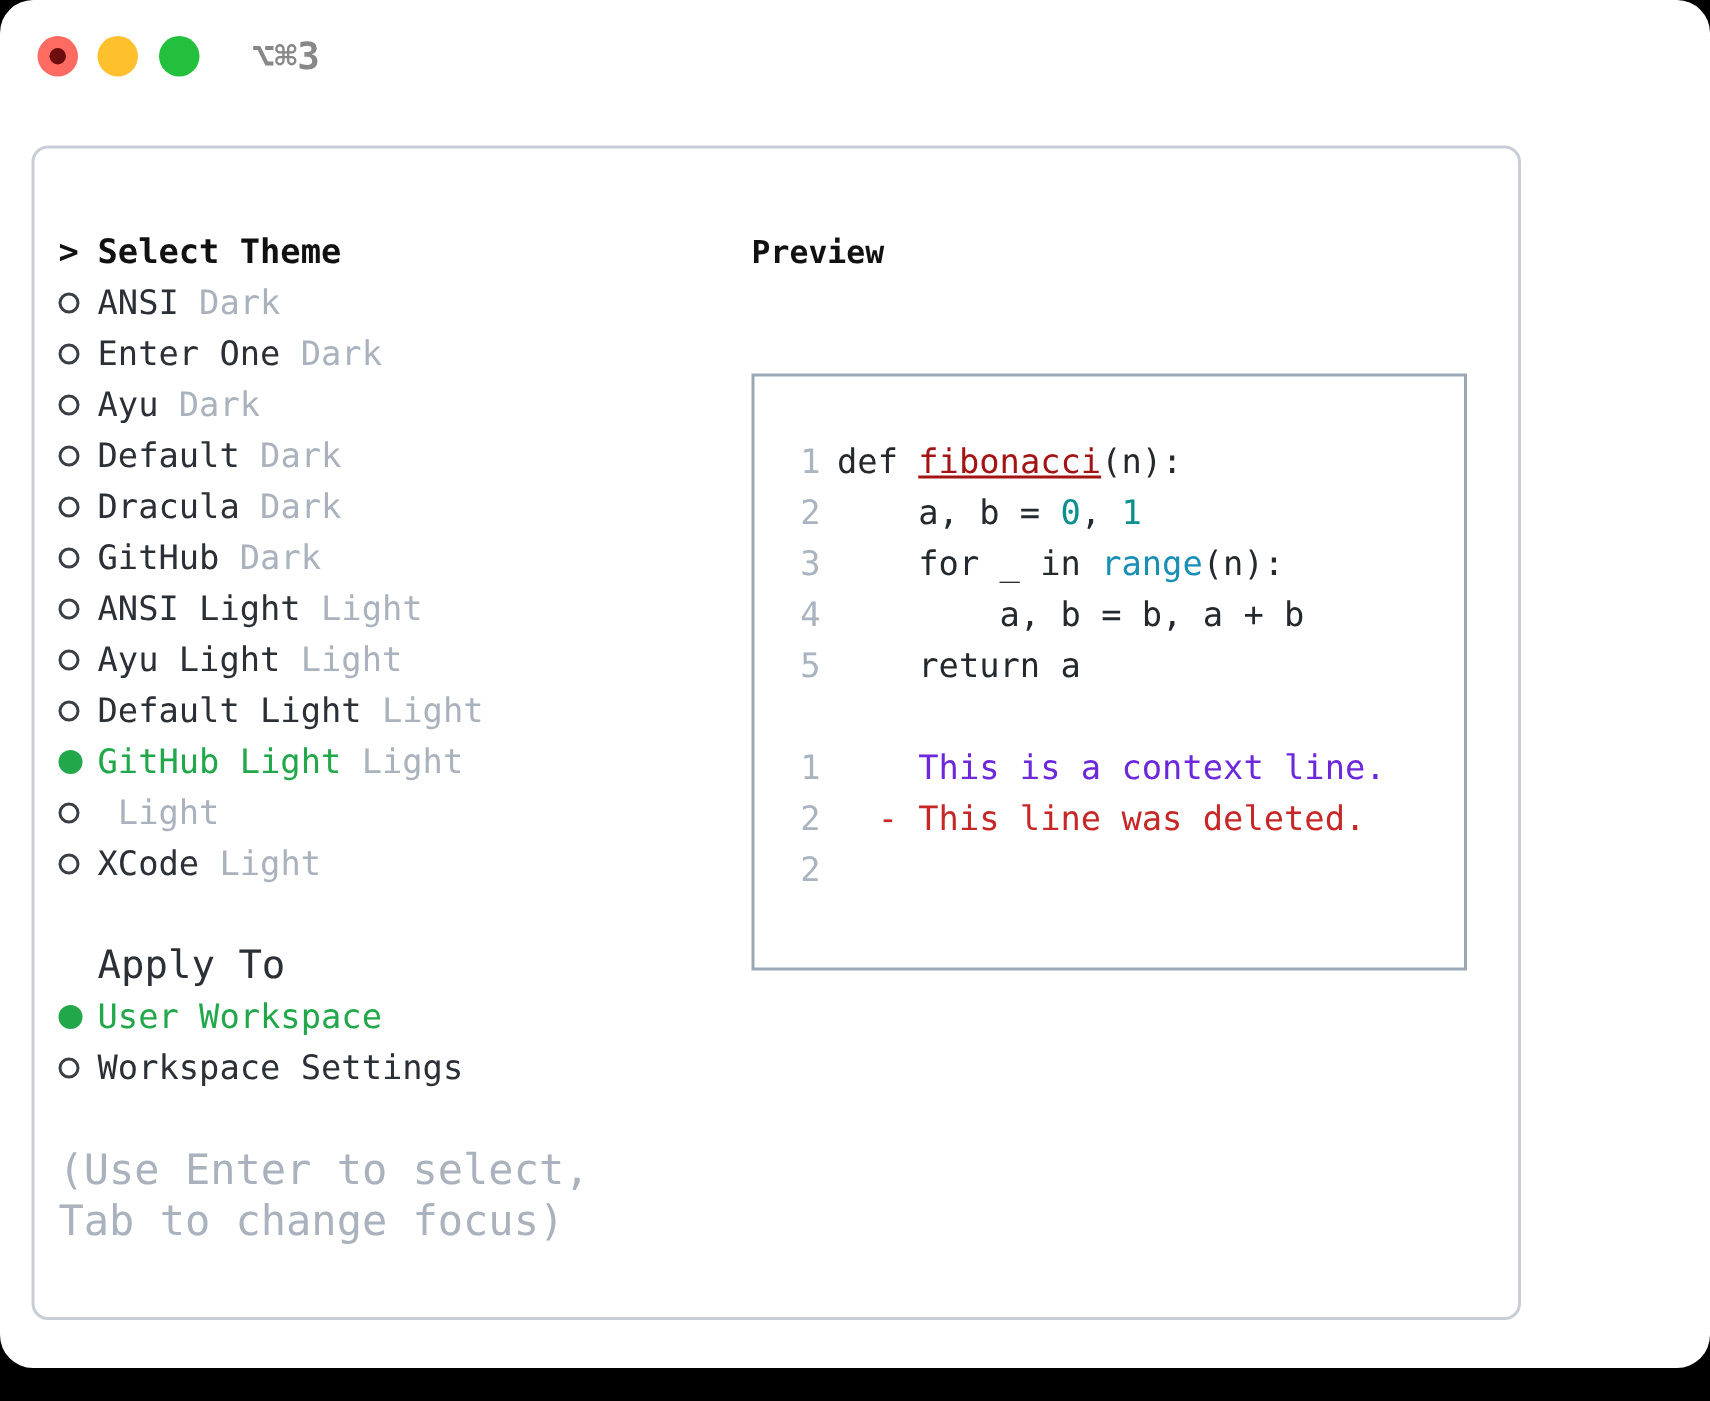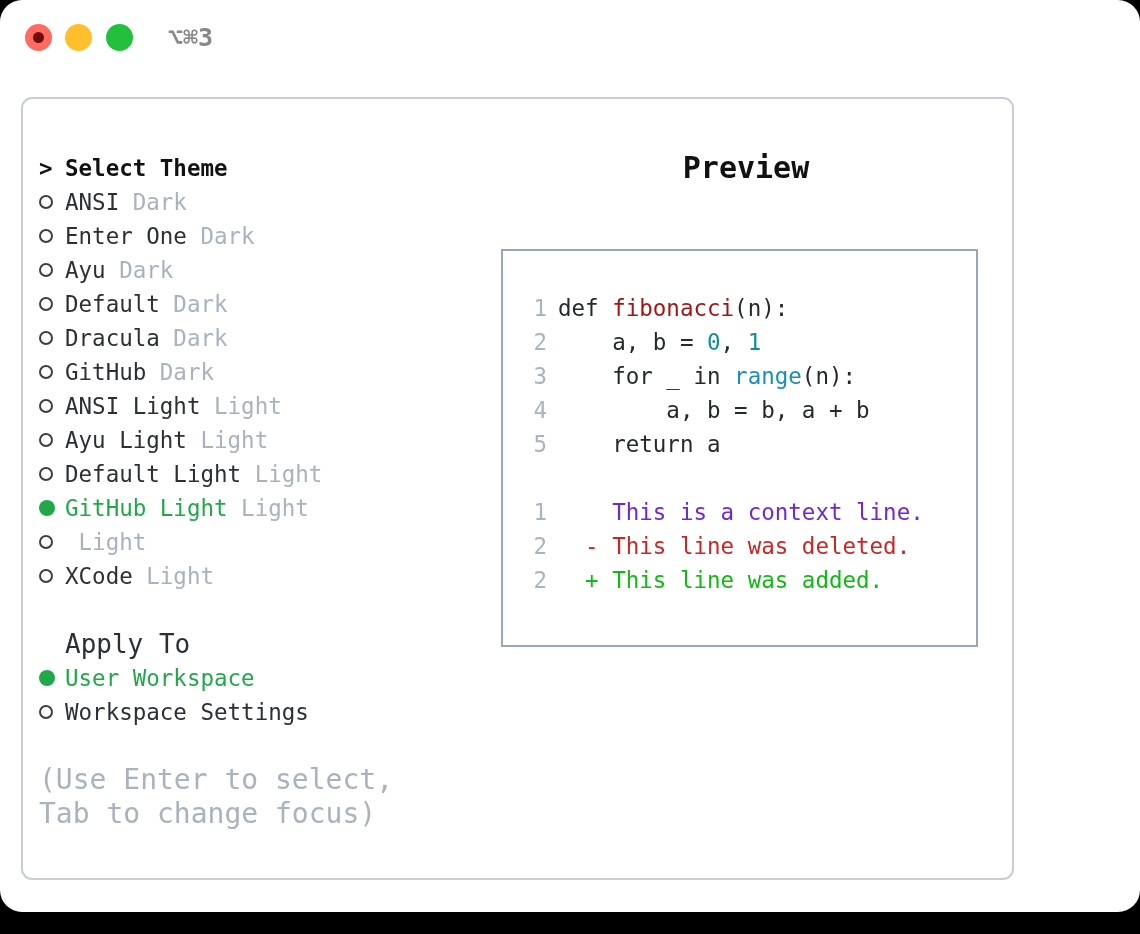--- a/index.html
+++ b/index.html
@@ -141,26 +141,25 @@
   }
 
   
   #right-pane {
     position: absolute;
     left: 478px;
     top: 52px;
     width: 490px;
   }
   #preview-title {
-    font-size: 30px;
+    font-size: 21px;
     font-weight: bold;
     color: #111111;
     line-height: 34px;
     height: 34px;
-    text-align: center;
   }
   #preview-box {
     position: absolute;
     left: 0;
     top: 98px;
     width: 477px;
     height: 398px;
     border: 2px solid #9aa7b4;
     background: #ffffff;
   }
@@ -179,21 +178,21 @@
   }
   .lnum {
     width: 32px;
     text-align: right;
     color: #a9b4c0;
     flex: 0 0 32px;
   }
   .ctext { padding-left: 11px; }
 
   .tok-plain { color: #24292e; }
-  .tok-fn    { color: #a31515; }
+  .tok-fn    { color: #a31515; text-decoration: underline; }
   .tok-call  { color: #1a8fb5; }
   .tok-num   { color: #0d8f8f; }
 
   .d-ctx { color: #6d28d9; }
   .d-del { color: #c62828; }
   .d-add { color: #14b814; }
 
   #diff { margin-top: 34px; }
 </style>
 </head>
@@ -253,20 +252,20 @@
           <div id="code-lines">
               <div class="cline"><span class="lnum">1</span><span class="ctext"><span class="tok-plain">def </span><span class="tok-fn">fibonacci</span><span class="tok-plain">(n):</span></span></div>
               <div class="cline"><span class="lnum">2</span><span class="ctext"><span class="tok-plain">    a, b = </span><span class="tok-num">0</span><span class="tok-plain">, </span><span class="tok-num">1</span></span></div>
               <div class="cline"><span class="lnum">3</span><span class="ctext"><span class="tok-plain">    for _ in </span><span class="tok-call">range</span><span class="tok-plain">(n):</span></span></div>
               <div class="cline"><span class="lnum">4</span><span class="ctext"><span class="tok-plain">        a, b = b, a + b</span></span></div>
               <div class="cline"><span class="lnum">5</span><span class="ctext"><span class="tok-plain">    return a</span></span></div>
             </div>
           <div id="diff">
               <div class="cline"><span class="lnum">1</span><span class="ctext d-ctx">    This is a context line.</span></div>
               <div class="cline"><span class="lnum">2</span><span class="ctext d-del">  - This line was deleted.</span></div>
-              <div class="cline"><span class="lnum">2</span><span class="ctext d-add">  + This line was added.</span></div>
+              <div class="cline"><span class="lnum">2</span></div>
             </div>
         </div>
       </div>
     </div>
 
   </div>
 </div>
 
 </body></html>

